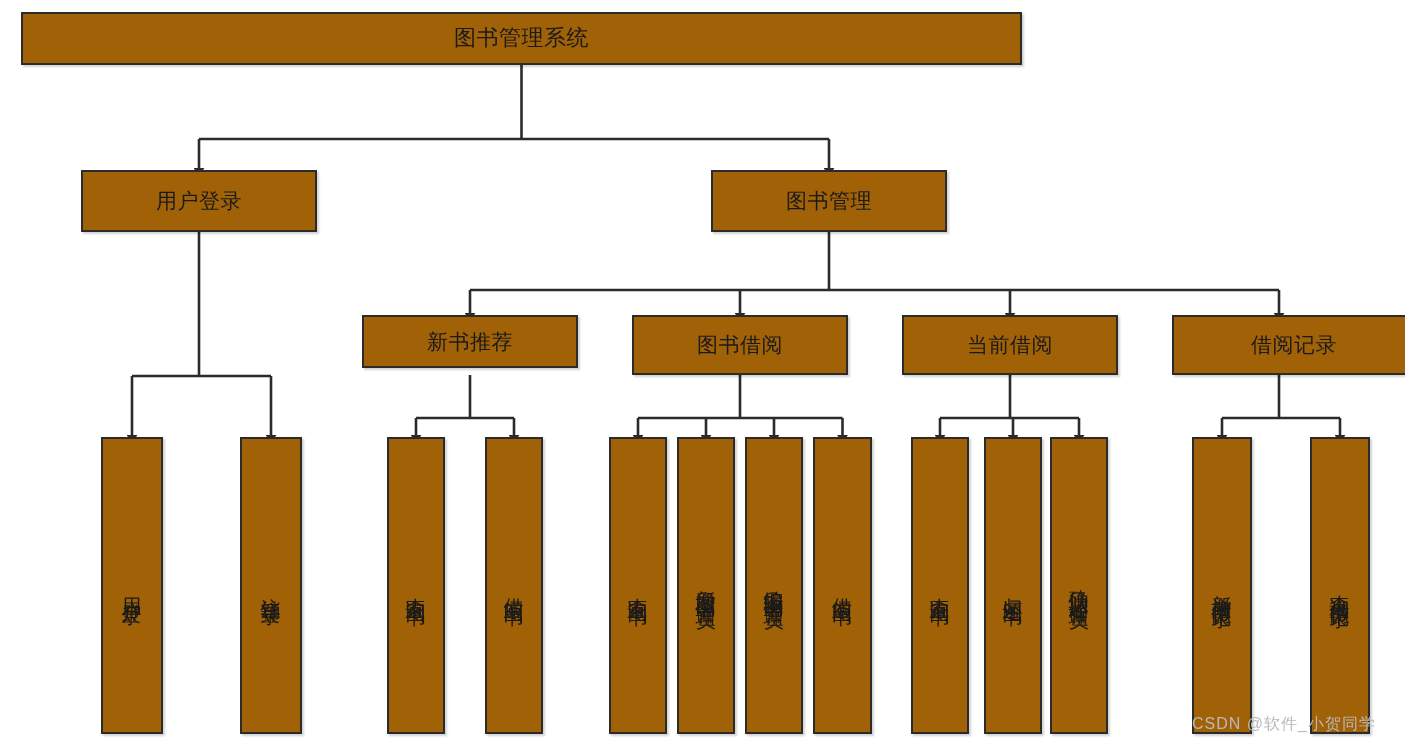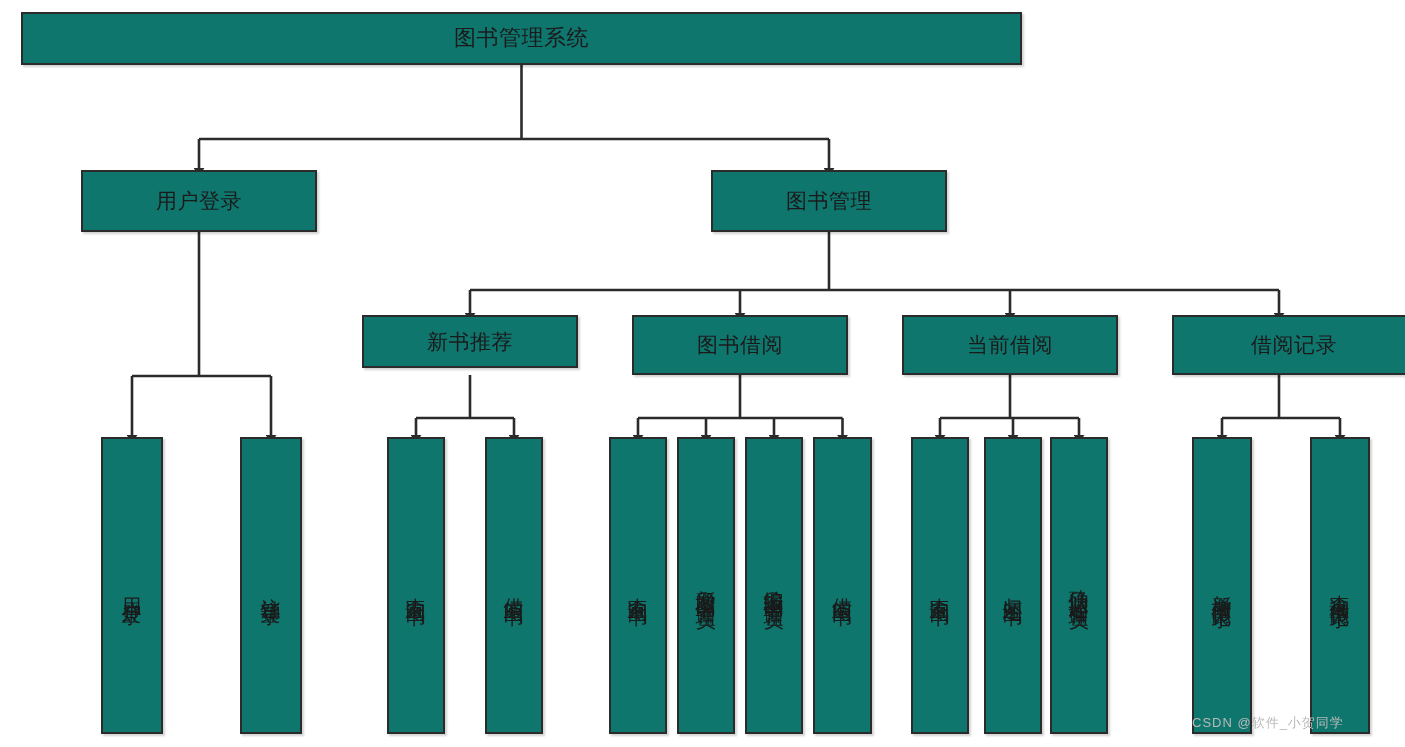--- a/index.html
+++ b/index.html
@@ -20,21 +20,21 @@
   svg#wires {
     position: absolute;
     left: 0;
     top: 0;
     width: 1405px;
     height: 747px;
   }
   .node {
     position: absolute;
     box-sizing: border-box;
-    background: #0f766e;
+    background: #a16207;
     border: 2px solid #2b2b2b;
     display: flex;
     align-items: center;
     justify-content: center;
     box-shadow: 2px 2px 2px rgba(0,0,0,0.18);
   }
   .node .label {
     color: #1a1a1a;
     text-align: center;
     line-height: 1.12;
@@ -55,21 +55,21 @@
   .node.vert .label {
     writing-mode: vertical-rl;
     text-orientation: upright;
     font-size: 20px;
     letter-spacing: 3px;
     line-height: 1;
     max-height: 100%;
   }
   .watermark {
     position: absolute;
-    font-size: 13px;
+    font-size: 16px;
     color: #b9b9b9;
     letter-spacing: 1px;
     white-space: nowrap;
     user-select: none;
     pointer-events: none;
   }
 </style>
 </head>
 <body>
 

